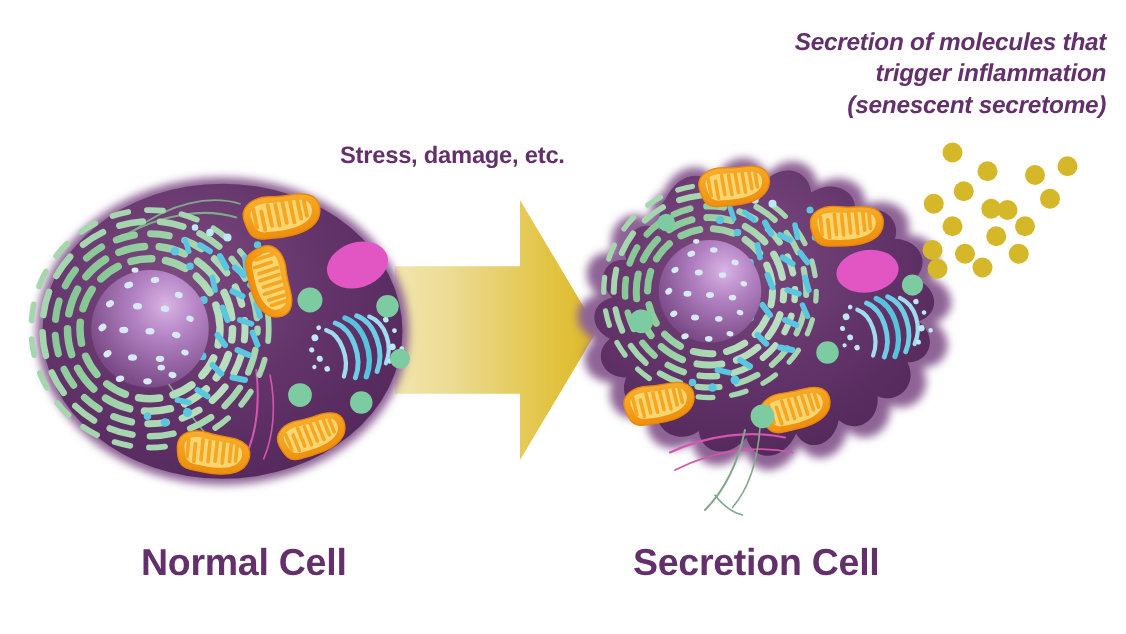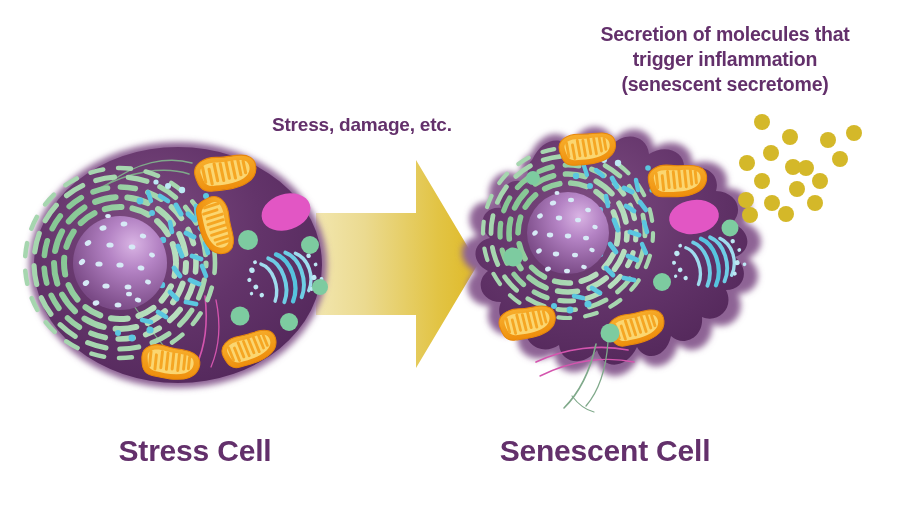--- a/index.html
+++ b/index.html
@@ -26,22 +26,23 @@
     font-family: "Liberation Sans", sans-serif;
     font-weight: 600;
     line-height: 1.28;
     white-space: pre;
     letter-spacing: -0.2px;
   }
   #secretion-caption {
     left: 565px;
     top: 22px;
     width: 320px;
-    text-align: center;
+    text-align: right;
     font-size: 19.5px;
+    font-style: italic;
   }
   #stress-caption {
     left: 272px;
     top: 113px;
     width: 250px;
     text-align: left;
     font-size: 19px;
   }
   #normal-cell-title {
     left: 30px;
@@ -412,17 +413,17 @@
       <circle cx="806" cy="168" r="8"></circle>
     </g>
   </svg>
 
   <div class="label-text" id="secretion-caption">Secretion of molecules that
 trigger inflammation
 (senescent secretome)</div>
 
   <div class="label-text" id="stress-caption">Stress, damage, etc.</div>
 
-  <div class="label-text" id="normal-cell-title">Stress Cell</div>
-
-  <div class="label-text" id="senescent-cell-title">Senescent Cell</div>
+  <div class="label-text" id="normal-cell-title">Normal Cell</div>
+
+  <div class="label-text" id="senescent-cell-title">Secretion Cell</div>
 
 </div>
 
 </body></html>

